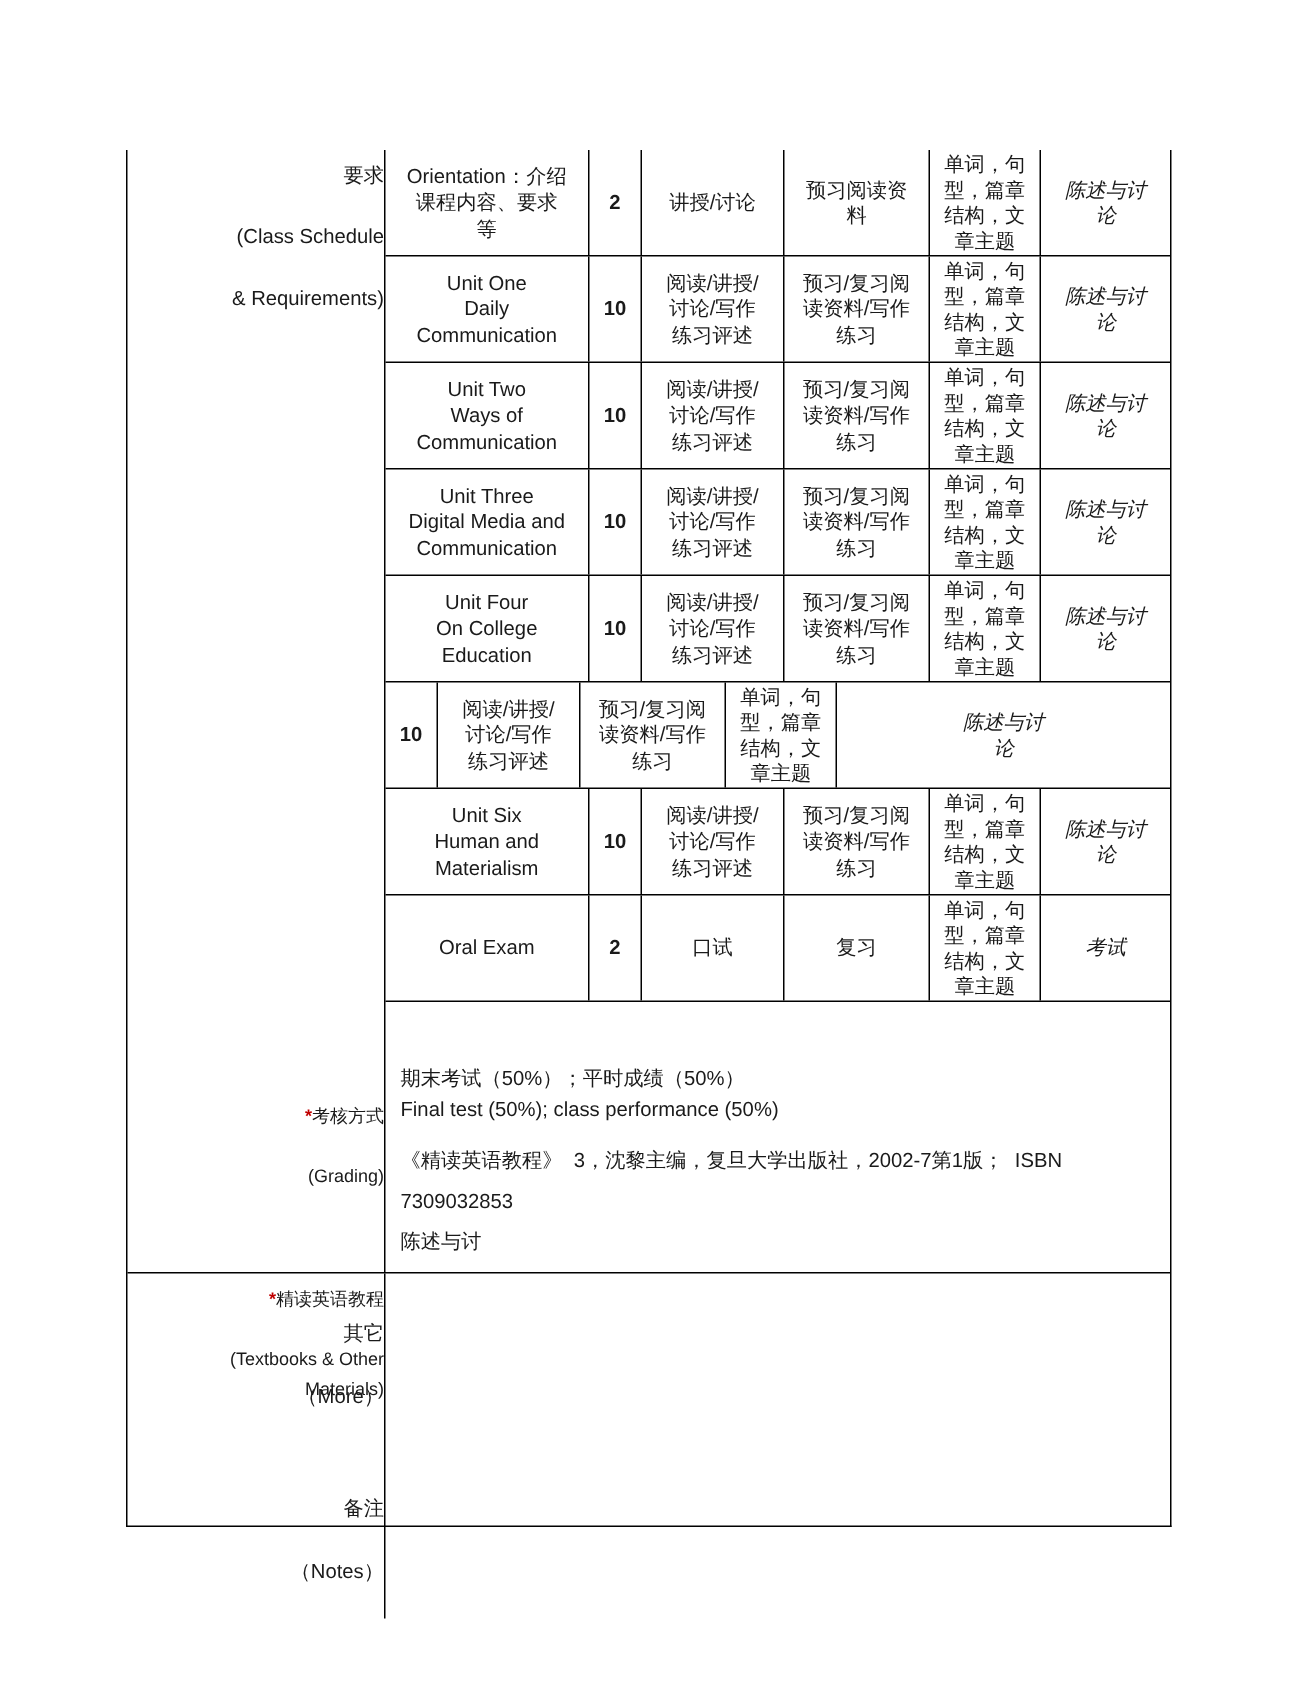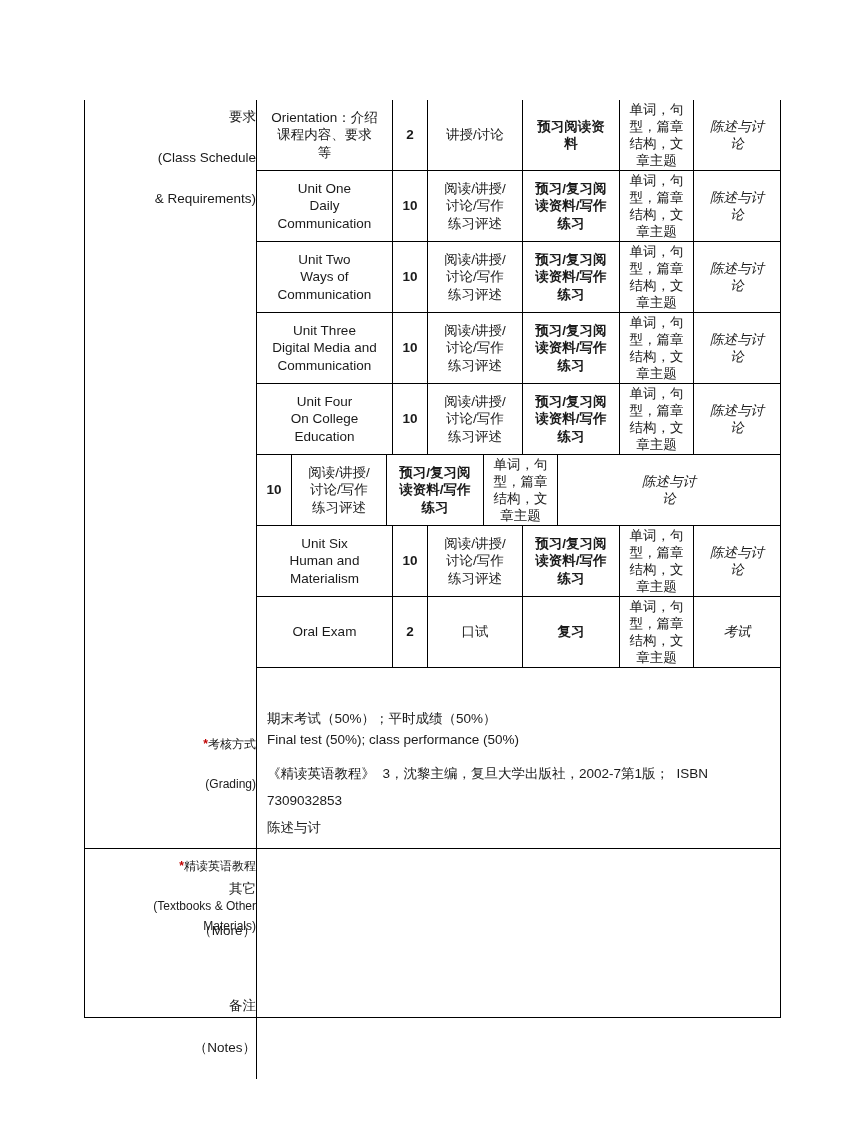--- a/index.html
+++ b/index.html
@@ -39,21 +39,21 @@
     border-right:1.5px solid #000;box-sizing:border-box;
     display:flex;align-items:center;justify-content:center;
     text-align:center;white-space:pre-line;
     font-size:13.5px;line-height:17.5px;
     padding:1px 2px;
   }
   .cell:last-child{border-right:none;}
   .c-unit{width:136px;flex:none;}
   .c-hours{width:35px;flex:none;font-weight:bold;}
   .c-methods{width:95px;flex:none;}
-  .c-prep{width:97px;flex:none;font-weight:bold;}
+  .c-prep{width:97px;flex:none;}
   .c-content{width:74px;flex:none;line-height:17px;}
   .c-assess{flex:1;font-style:italic;}
   
   .reqcell{padding-top:7px;font-size:13.5px;line-height:20.5px;white-space:pre-line;}
   
   .labelsB{padding-top:46px;font-size:12px;line-height:20px;}
   .lblgroup{white-space:pre-line;}
   .gapB{margin-top:22px;}
   .star{color:#c00000;font-weight:bold;}
   .contentB{padding:40px 8px 0 10px;font-size:13.5px;}

